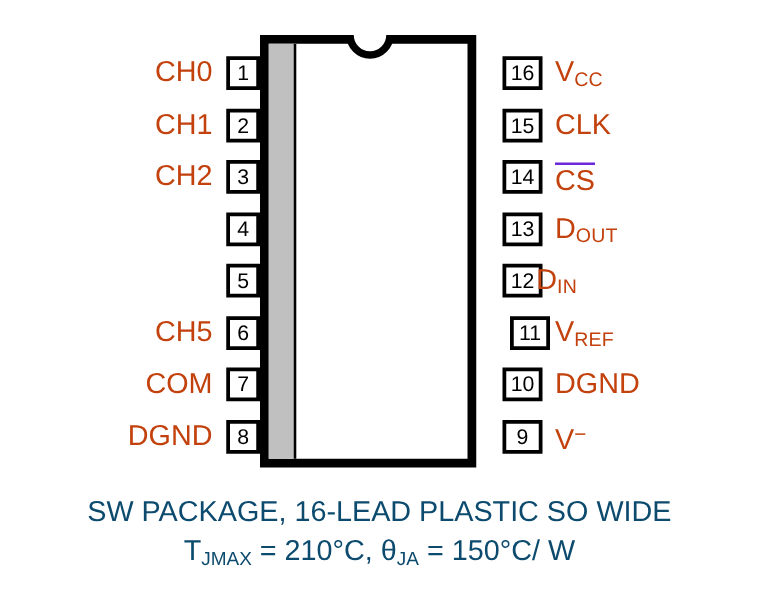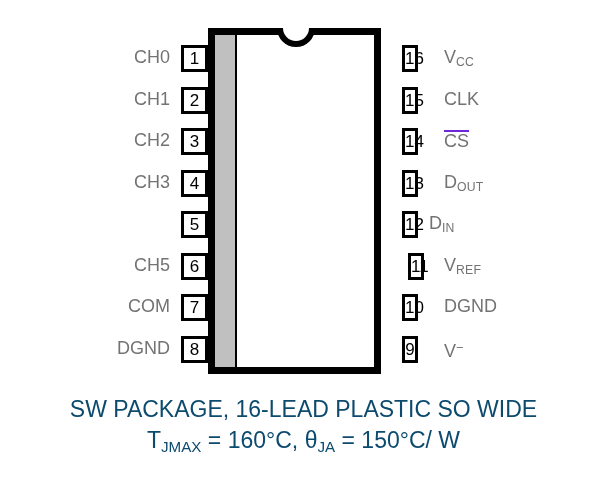--- a/index.html
+++ b/index.html
@@ -74,30 +74,30 @@
     height: 27px;
     box-sizing: border-box;
     border: 3px solid #000000;
     background: #ffffff;
     font-size: 17px;
     line-height: 21px;
     text-align: center;
     color: #000000;
   }
   .pin-box.right {
-    width: 16px;
+    width: 32px;
   }
 
   
   .pin-label {
     position: absolute;
-    font-size: 18px;
+    font-size: 23px;
     line-height: 22px;
     white-space: nowrap;
-    color: #737373;
+    color: #c2410c;
   }
   .pin-label.left {
     text-align: right;
     width: 130px;
   }
   .pin-label.right {
     text-align: left;
   }
   .pin-label sub {
     font-size: 0.68em;
@@ -149,21 +149,20 @@
 
   <div class="pin-label left" style="left:40px; top:46px;">CH0</div>
   <div class="pin-box" style="left:181px; top:45px;">1</div>
 
   <div class="pin-label left" style="left:40px; top:88px;">CH1</div>
   <div class="pin-box" style="left:181px; top:87px;">2</div>
 
   <div class="pin-label left" style="left:40px; top:129px;">CH2</div>
   <div class="pin-box" style="left:181px; top:128px;">3</div>
 
-  <div class="pin-label left" style="left:40px; top:171px;">CH3</div>
   <div class="pin-box" style="left:181px; top:170px;">4</div>
 
   <div class="pin-box" style="left:181px; top:211px;">5</div>
 
   <div class="pin-label left" style="left:40px; top:254px;">CH5</div>
   <div class="pin-box" style="left:181px; top:253px;">6</div>
 
   <div class="pin-label left" style="left:40px; top:295px;">COM</div>
   <div class="pin-box" style="left:181px; top:294px;">7</div>
 
@@ -189,16 +188,16 @@
   <div class="pin-label right" style="left:444px; top:254px;"><span>V</span><sub>REF</sub></div>
 
   <div class="pin-box right" style="left:402px; top:294px;">10</div>
   <div class="pin-label right" style="left:444px; top:295px;"><span>DGND</span></div>
 
   <div class="pin-box right" style="left:402px; top:336px;">9</div>
   <div class="pin-label right" style="left:444px; top:337px;"><span>V</span><sup>−</sup></div>
 
   <div class="caption">
     <div class="caption-line">SW PACKAGE, 16-LEAD PLASTIC SO WIDE</div>
-    <div class="caption-line"><span>T</span><sub>JMAX</sub><span> = 160°C, θ</span><sub>JA</sub><span> = 150°C/ W</span></div>
+    <div class="caption-line"><span>T</span><sub>JMAX</sub><span> = 210°C, θ</span><sub>JA</sub><span> = 150°C/ W</span></div>
   </div>
 
 </div>
 
 </body></html>

